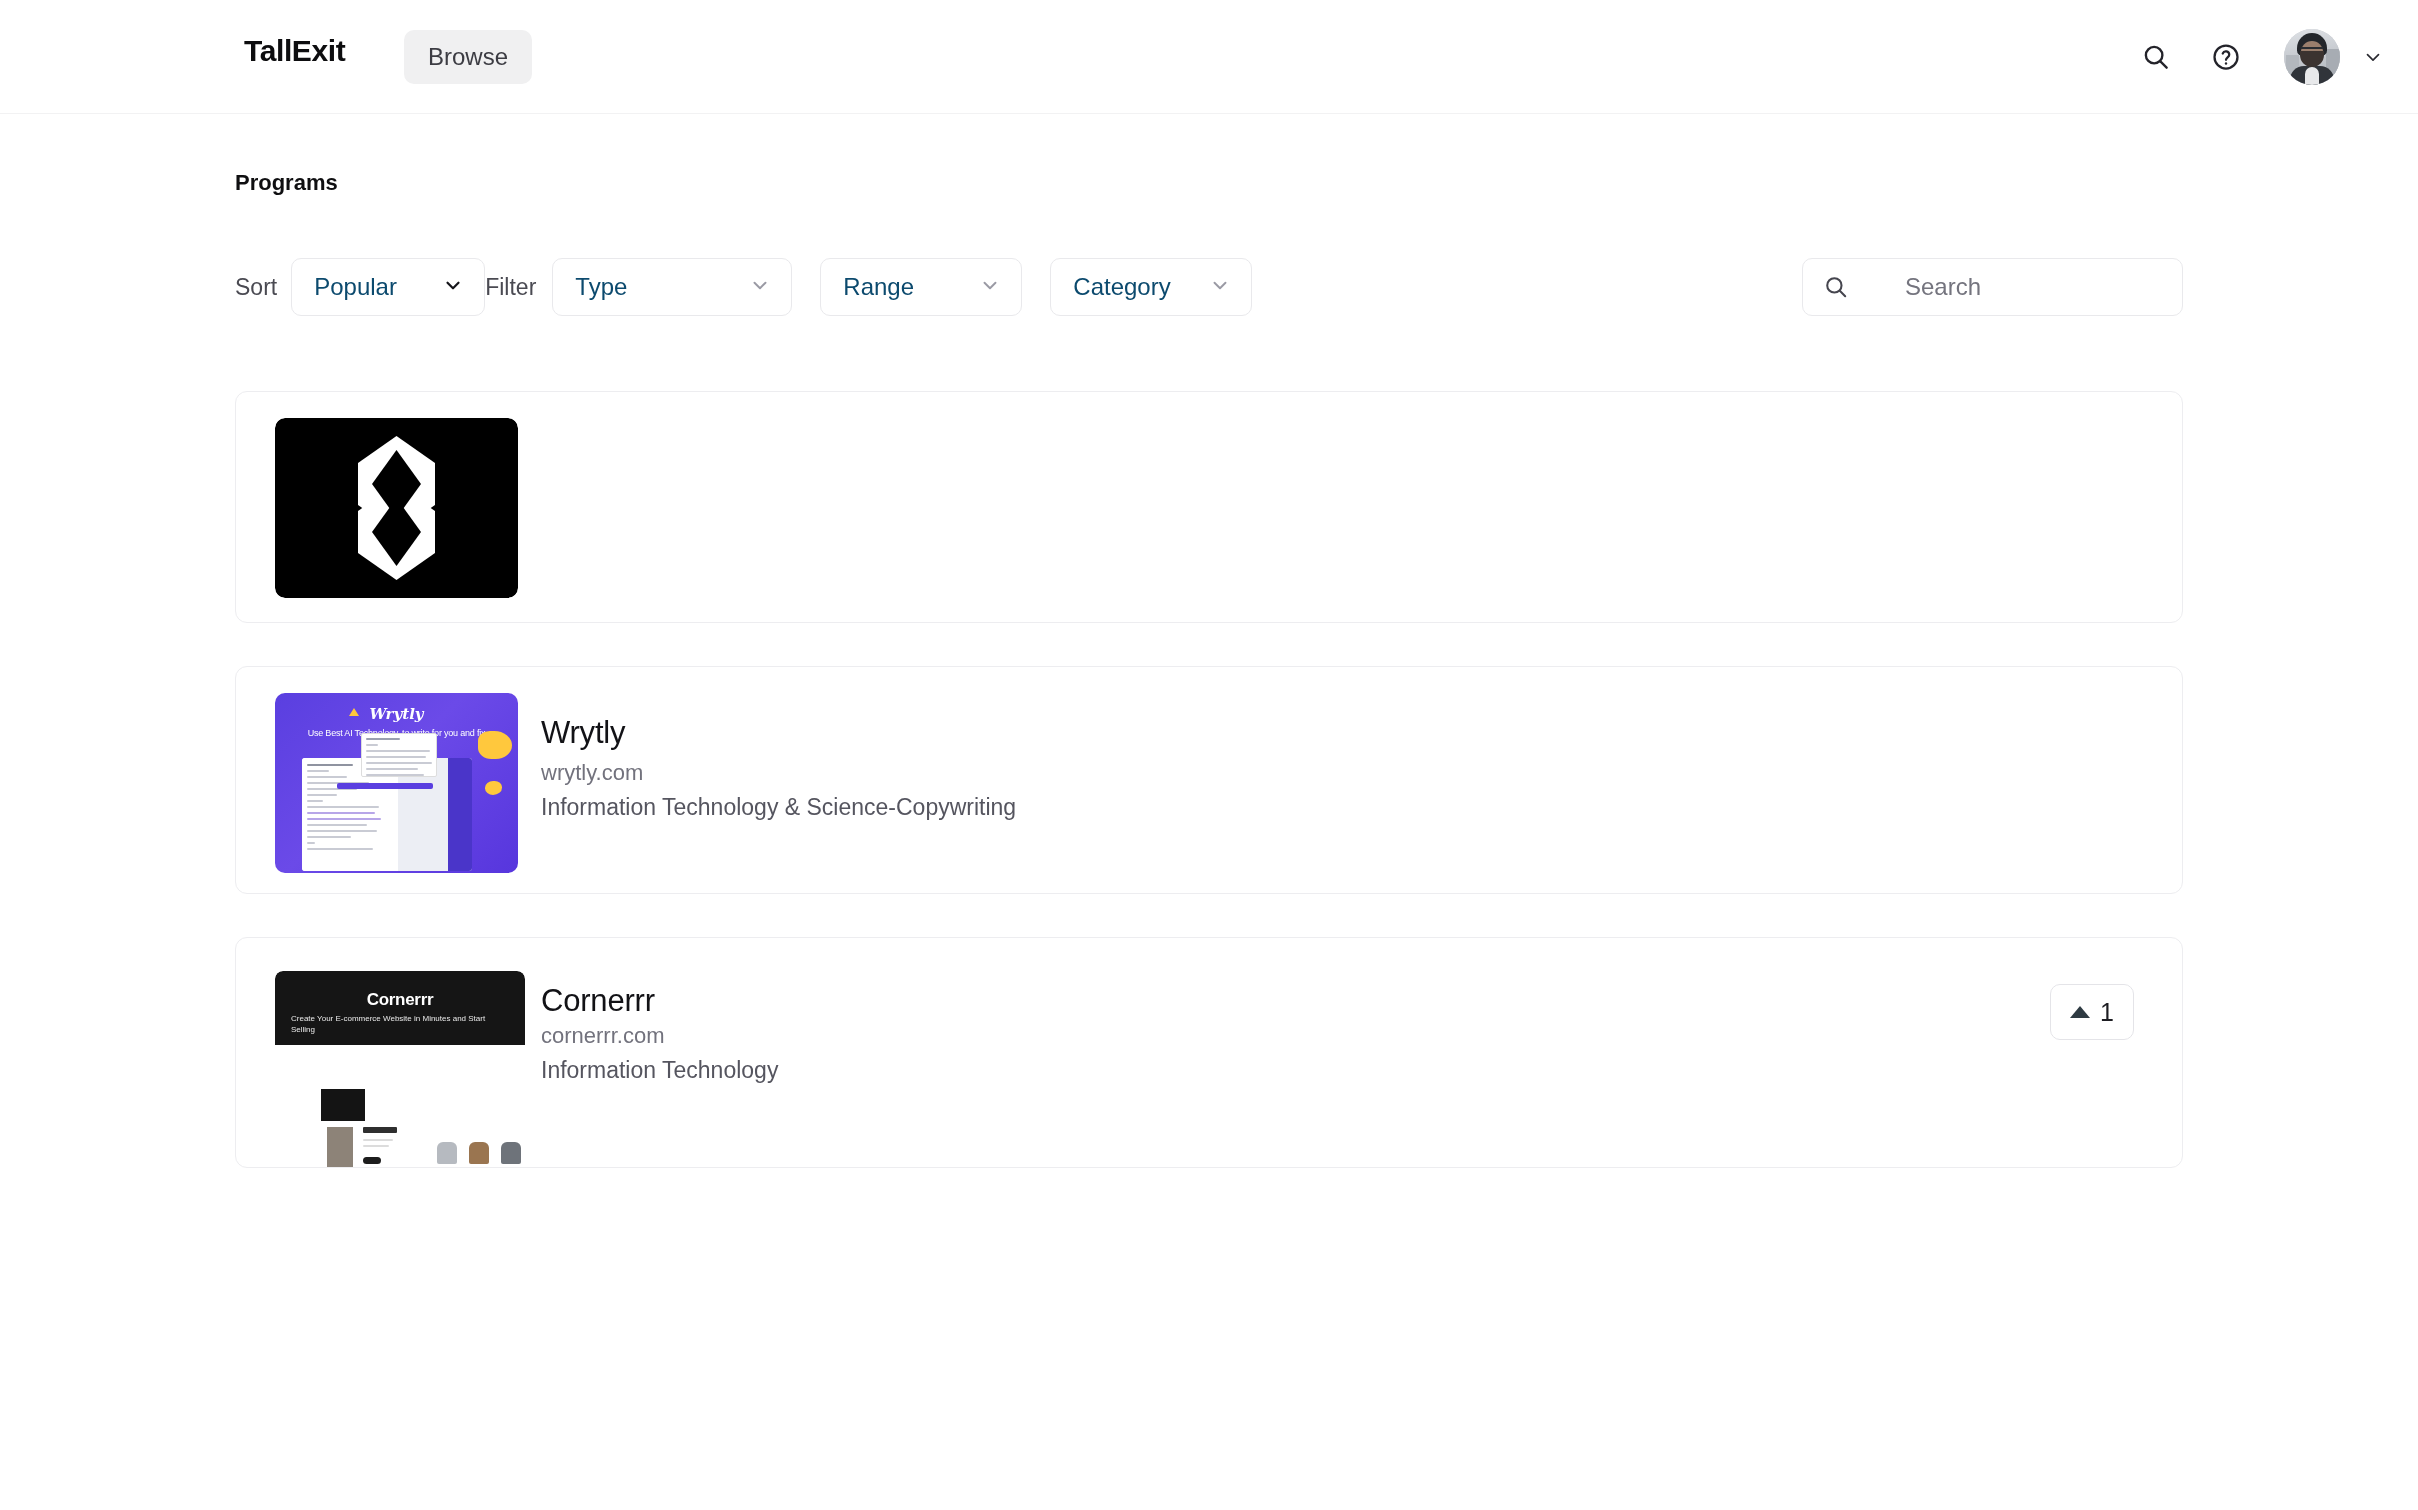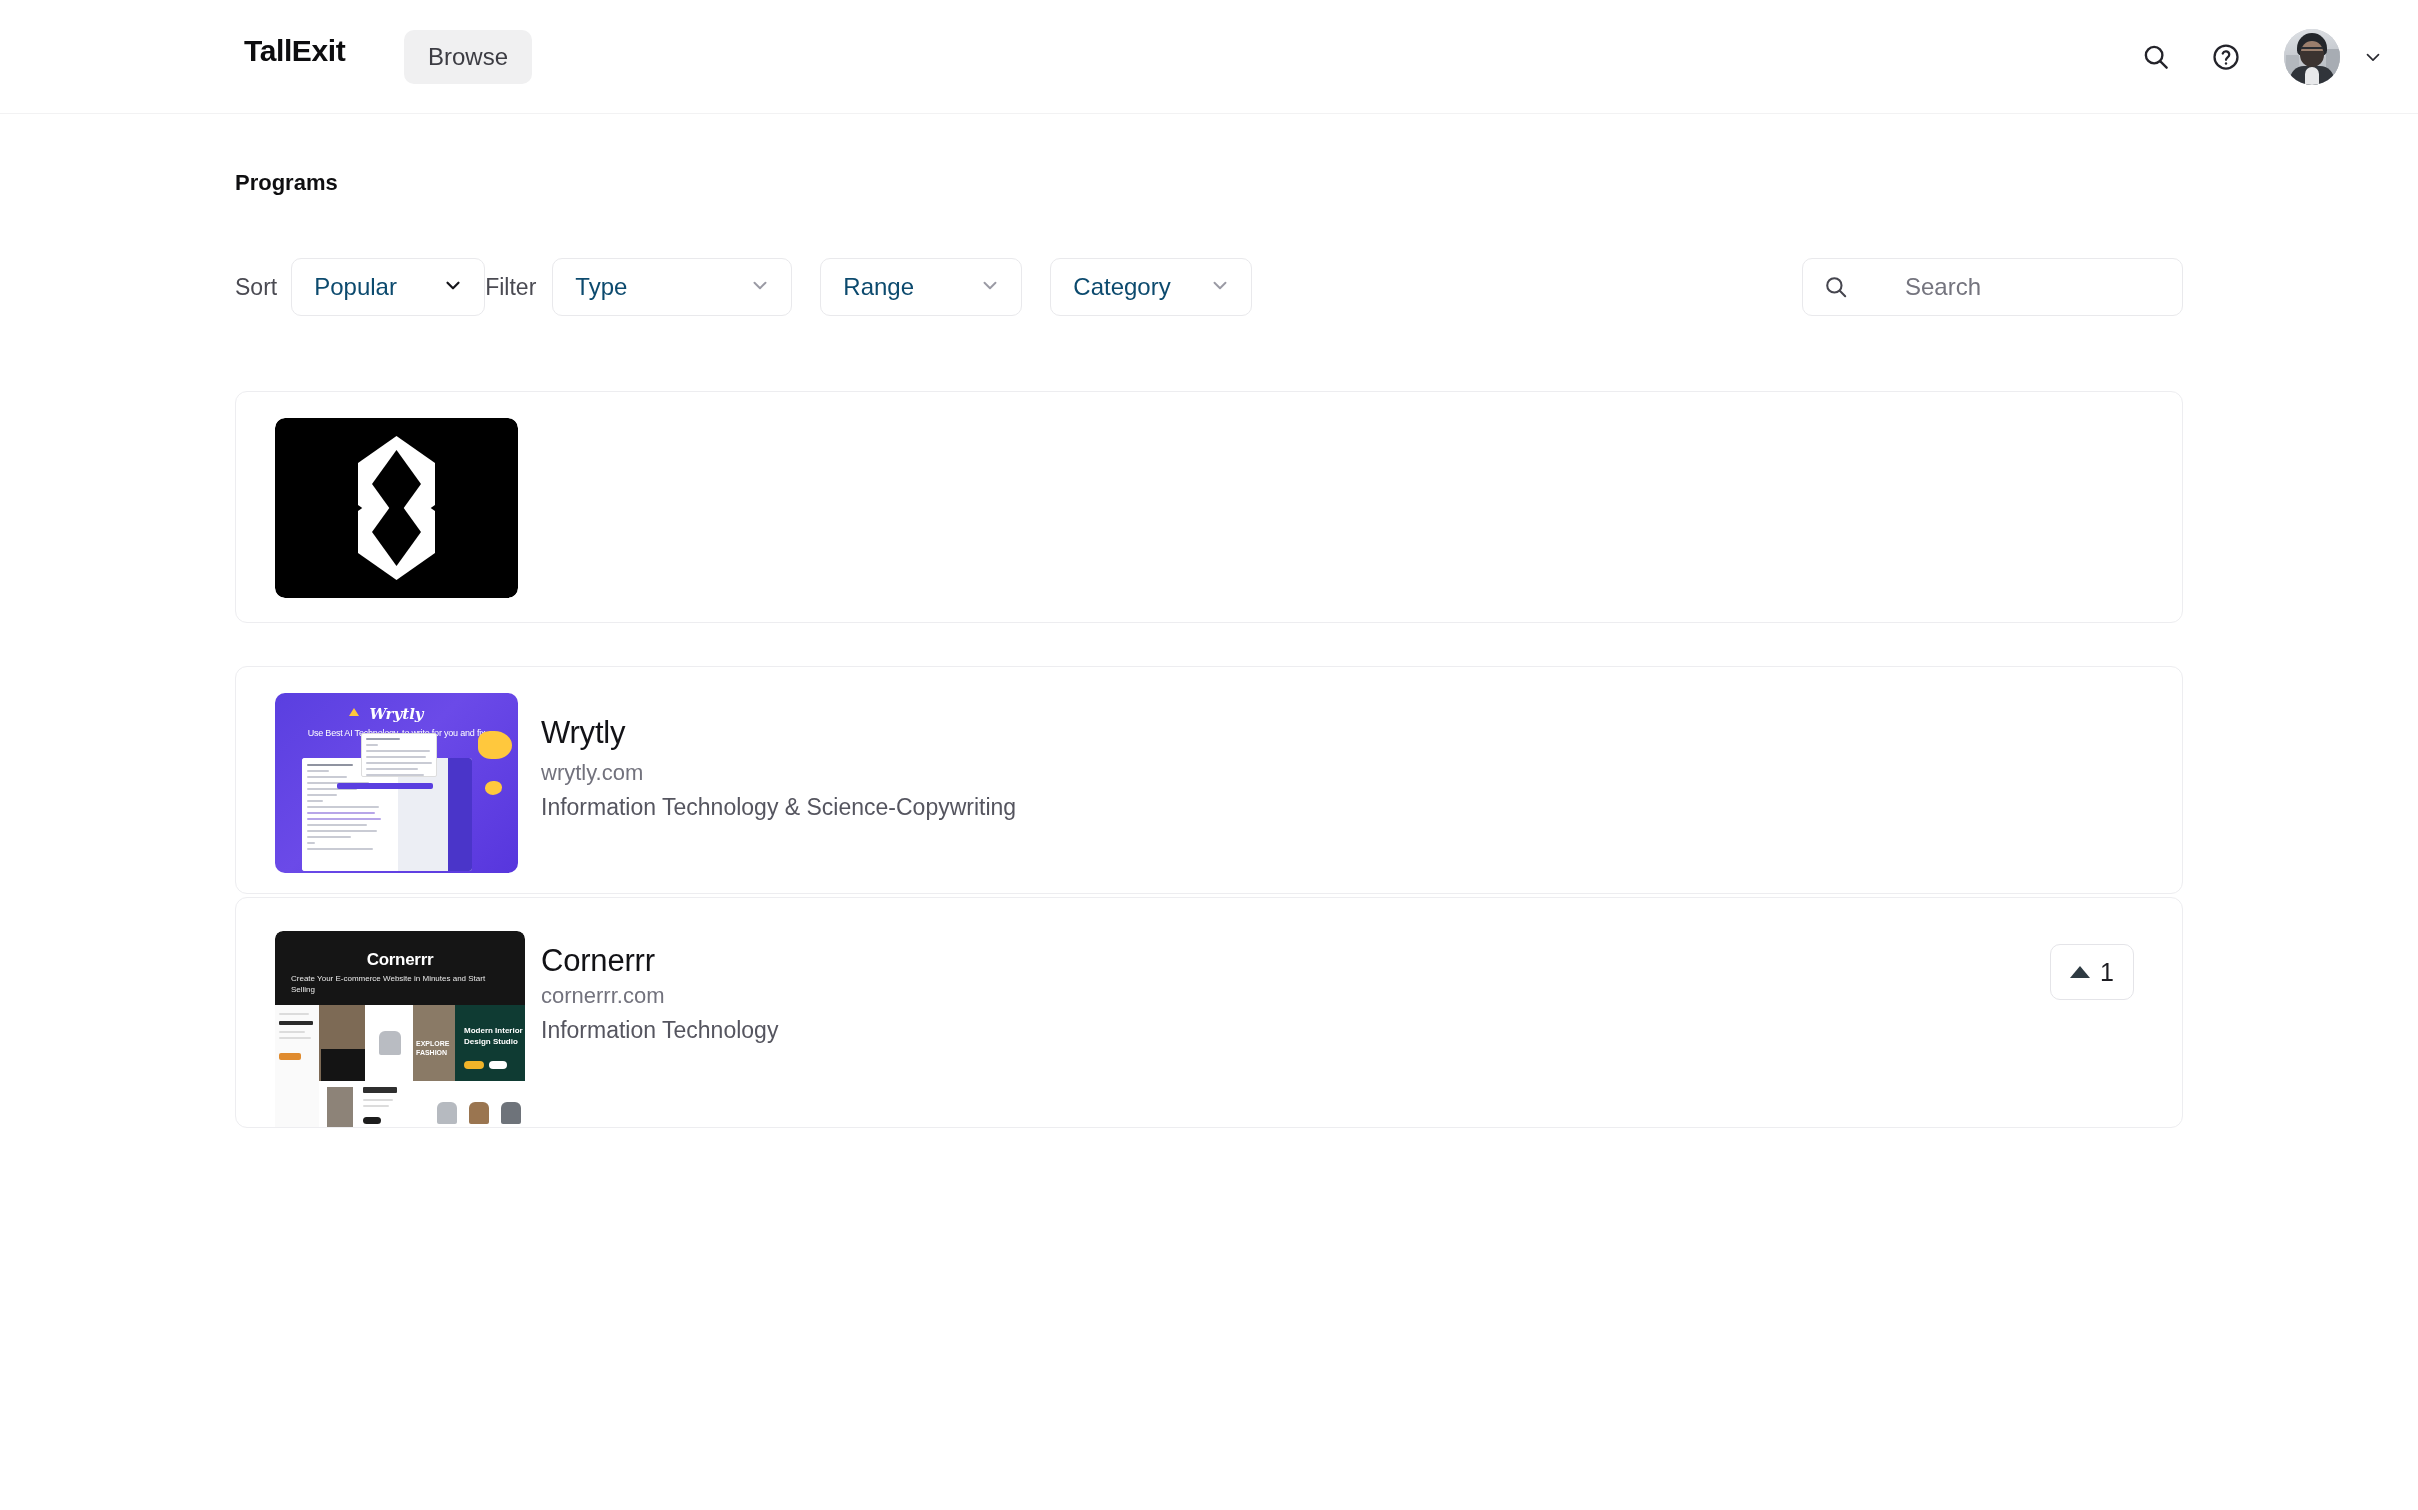--- a/index.html
+++ b/index.html
@@ -129,21 +129,21 @@
   .search-box input::placeholder { color: #74747e; }
 
   
   .card {
     position: absolute; left: 235px; width: 1948px;
     border: 1px solid #ededf0; border-radius: 12px;
     background: #fff; overflow: hidden;
   }
   .card1 { top: 391px; height: 232px; }
   .card2 { top: 666px; height: 228px; }
-  .card3 { top: 897px; height: 231px; }
+  .card3 { top: 937px; height: 231px; }
 
   .card-inner { position: relative; width: 100%; height: 100%; }
 
   .thumb {
     position: absolute; left: 39px; top: 26px;
     width: 243px; height: 180px;
     border-radius: 10px; overflow: hidden;
   }
   .thumb3 { top: 33px; width: 250px; height: 205px; border-radius: 8px; }
 
@@ -441,41 +441,20 @@
   </div>
 </div>
 
 <div class="card card3">
   <div class="card-inner">
     <div class="thumb thumb3">
       <div class="cn">
         <div class="cn-hero"></div>
         <div class="cn-title">Cornerrr</div>
         <div class="cn-sub">Create Your E-commerce Website in Minutes and Start Selling</div>
-        <div class="cn-grid">
-          <div class="cn-c1">
-            <div class="cn-ln" style="position:absolute;left:4px;top:8px;width:30px"></div>
-            <div class="cn-ln" style="position:absolute;left:4px;top:16px;width:34px;background:#2a2a2a;height:4px"></div>
-            <div class="cn-ln" style="position:absolute;left:4px;top:26px;width:26px"></div>
-            <div class="cn-ln" style="position:absolute;left:4px;top:32px;width:32px"></div>
-            <div style="position:absolute;left:4px;top:48px;width:22px;height:7px;background:#e08b2e;border-radius:2px"></div>
-          </div>
-          <div class="cn-c2"></div>
-          <div class="cn-c3">
-            <div style="position:absolute;left:14px;top:26px;width:22px;height:24px;background:#b9bcc2;border-radius:6px 6px 2px 2px"></div>
-          </div>
-          <div class="cn-c4">
-            <div style="position:absolute;left:3px;top:34px;font-size:7px;color:#fff;font-weight:bold;line-height:9px">EXPLORE<br>FASHION</div>
-          </div>
-          <div class="cn-c5">
-            <div class="cn-mi">Modern Interior Design Studio</div>
-            <div class="cn-pill1"></div>
-            <div class="cn-pill2"></div>
-          </div>
-        </div>
         <div class="cn-darkcard">
           <div class="cn-dark-t">Ladies</div>
         </div>
         <div class="cn-chairband">
           <div class="cn-chair" style="left:118px"></div>
           <div class="cn-chair" style="left:150px;background:#9a7550"></div>
           <div class="cn-chair" style="left:182px;background:#6e737a"></div>
           <div style="position:absolute;left:8px;top:6px;width:26px;height:42px;background:#8d8378"></div>
           <div style="position:absolute;left:44px;top:6px;width:34px;height:6px;background:#2f2f2f;border-radius:1px"></div>
           <div class="cn-ln" style="position:absolute;left:44px;top:18px;width:30px"></div>

